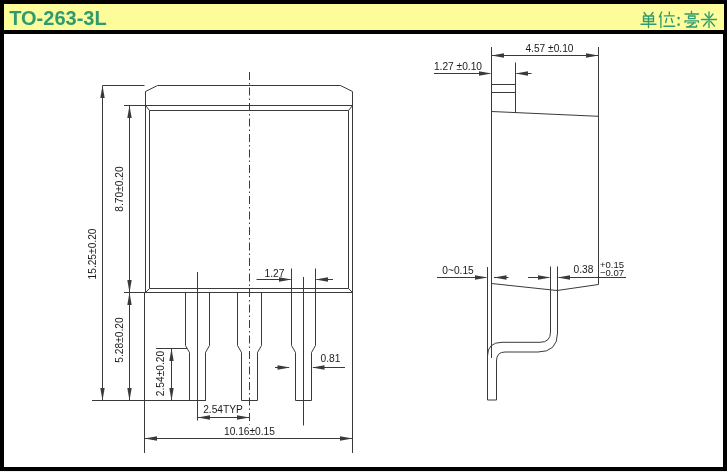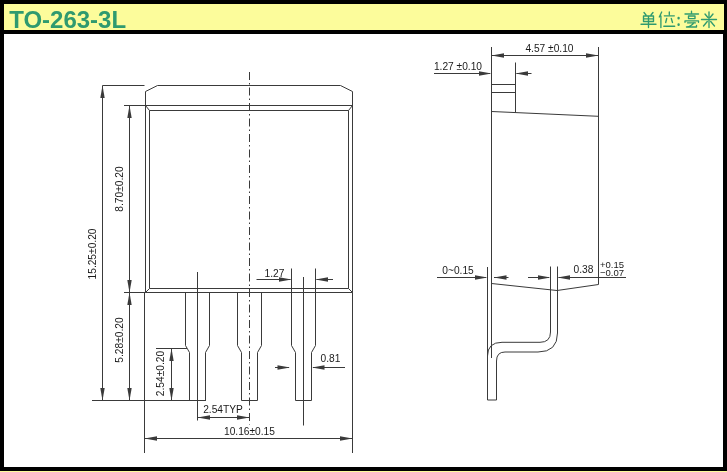--- a/index.html
+++ b/index.html
@@ -1,20 +1,20 @@
 <!DOCTYPE html>
 <html><head>
 <meta charset="utf-8">
 <style>
   html,body{margin:0;padding:0;}
   #page{position:relative;width:727px;height:472px;background:#ffffff;overflow:hidden;
         font-family:"Liberation Sans",sans-serif;}
   .bar{position:absolute;background:#000000;}
   #hdr{position:absolute;left:3.5px;top:3.5px;width:720px;height:26.2px;background:#fcfc9b;}
-  #hdrtext{position:absolute;left:9.2px;top:8.4px;font-size:24px;line-height:1;font-weight:bold;color:#2f9a6f;}
+  #hdrtext{position:absolute;left:9.2px;top:8.4px;font-size:20px;line-height:1;font-weight:bold;color:#2f9a6f;}
 </style>
 </head>
 <body>
 <div id="page">
 
   <div class="bar" style="left:0;top:0;width:727px;height:3.5px;"></div>
   <div class="bar" style="left:0;top:0;width:3.5px;height:472px;"></div>
   <div class="bar" style="left:723.4px;top:0;width:3.6px;height:472px;"></div>
   <div id="hdr"></div>
   <div class="bar" style="left:0;top:29.7px;width:727px;height:4.6px;"></div>

